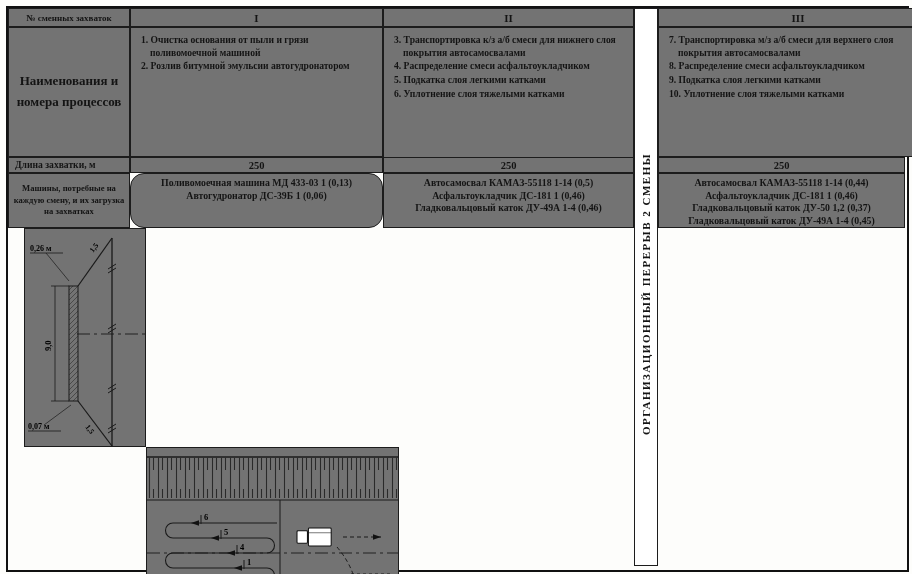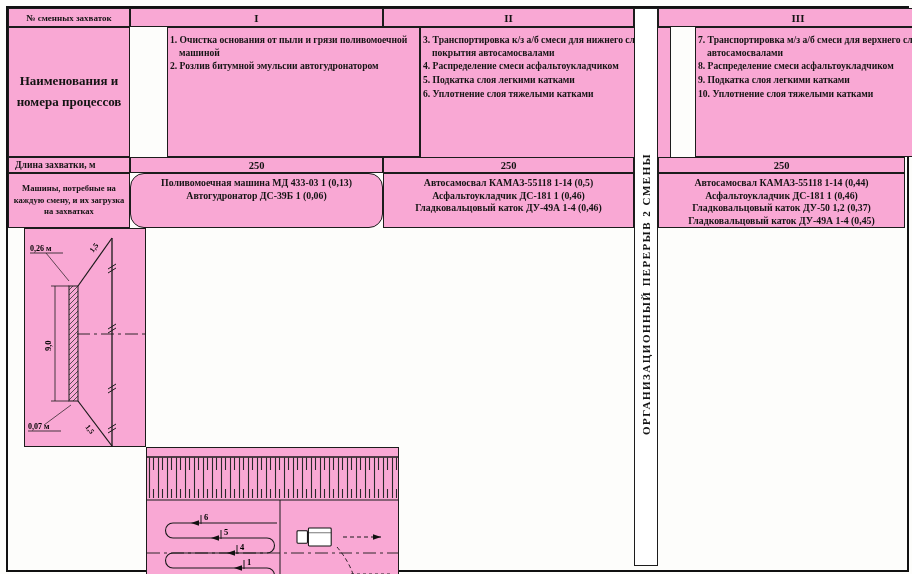--- a/index.html
+++ b/index.html
@@ -1,23 +1,23 @@
 <!DOCTYPE html>
 <html><head>
 <meta charset="utf-8">
 <style>
   html,body{margin:0;padding:0;background:#e9e9e6;}
   .sheet{position:relative;width:912px;height:574px;background:#fdfdfb;
          font-family:"Liberation Serif",serif;color:#141414;overflow:hidden;}
   .frame{position:absolute;left:6px;top:6px;width:899px;height:562px;border:2px solid #111;}
-  .cell{position:absolute;box-sizing:border-box;border:1px solid #1c1c1c;background:#f9a8d4;overflow:hidden;}
+  .cell{position:absolute;box-sizing:border-box;border:1px solid #1c1c1c;background:#737373;overflow:hidden;}
   .lblc{display:flex;align-items:center;justify-content:center;text-align:center;font-weight:bold;}
   .hdr{display:flex;align-items:center;justify-content:center;font-weight:bold;font-size:11px;}
   .proc{font-weight:bold;font-size:9.6px;line-height:1.32;text-indent:-9px;padding-left:9px;margin:1px 0;}
-  .proccell{padding:5px 7px 0 2px;margin-left:37px;}
+  .proccell{padding:5px 7px 0 10px;}
   .lencell{display:flex;align-items:center;justify-content:center;font-weight:bold;font-size:10.5px;}
   .machcell{display:flex;flex-direction:column;align-items:center;justify-content:flex-start;
             padding-top:3px;font-weight:bold;font-size:9.8px;line-height:1.3;text-align:center;}
   .band{display:flex;align-items:center;justify-content:center;background:#fff;z-index:3;}
   .band span{writing-mode:vertical-rl;transform:rotate(180deg);font-weight:bold;font-size:11px;
              letter-spacing:1.5px;white-space:nowrap;padding-bottom:14px;}
   .rel{position:relative;padding:0;margin-left:16px;}
   .rel svg{position:absolute;left:0;top:0;}
 </style>
 </head>

